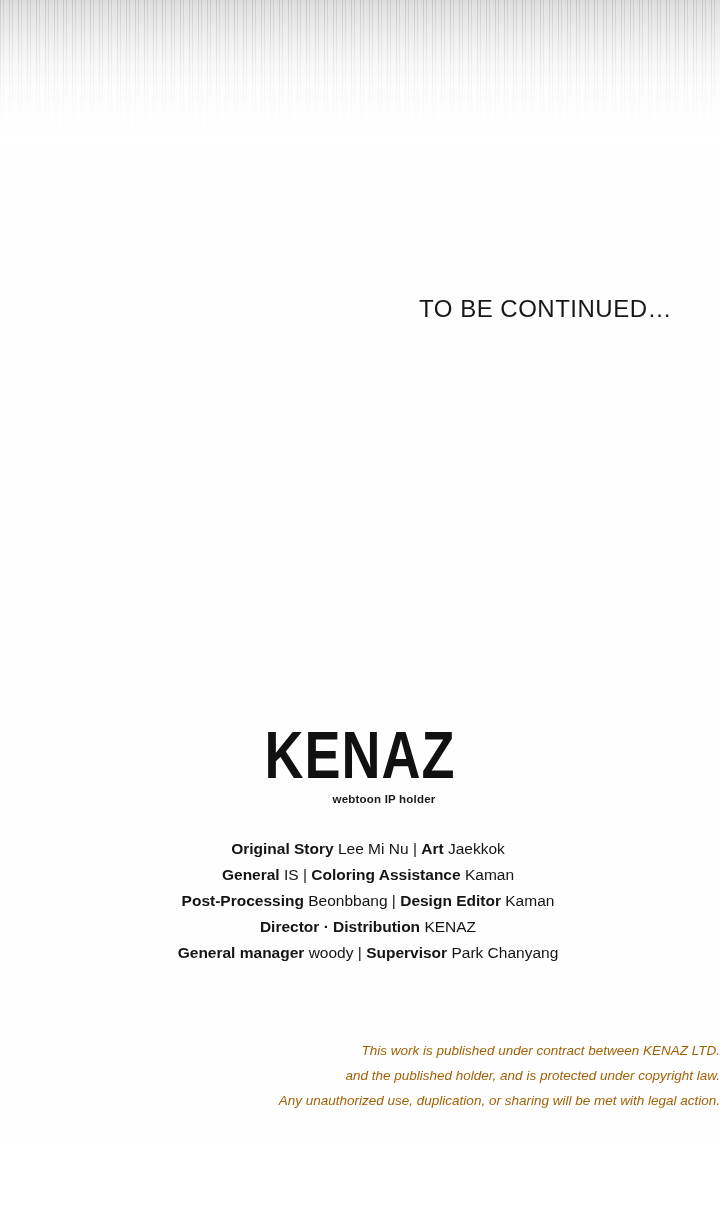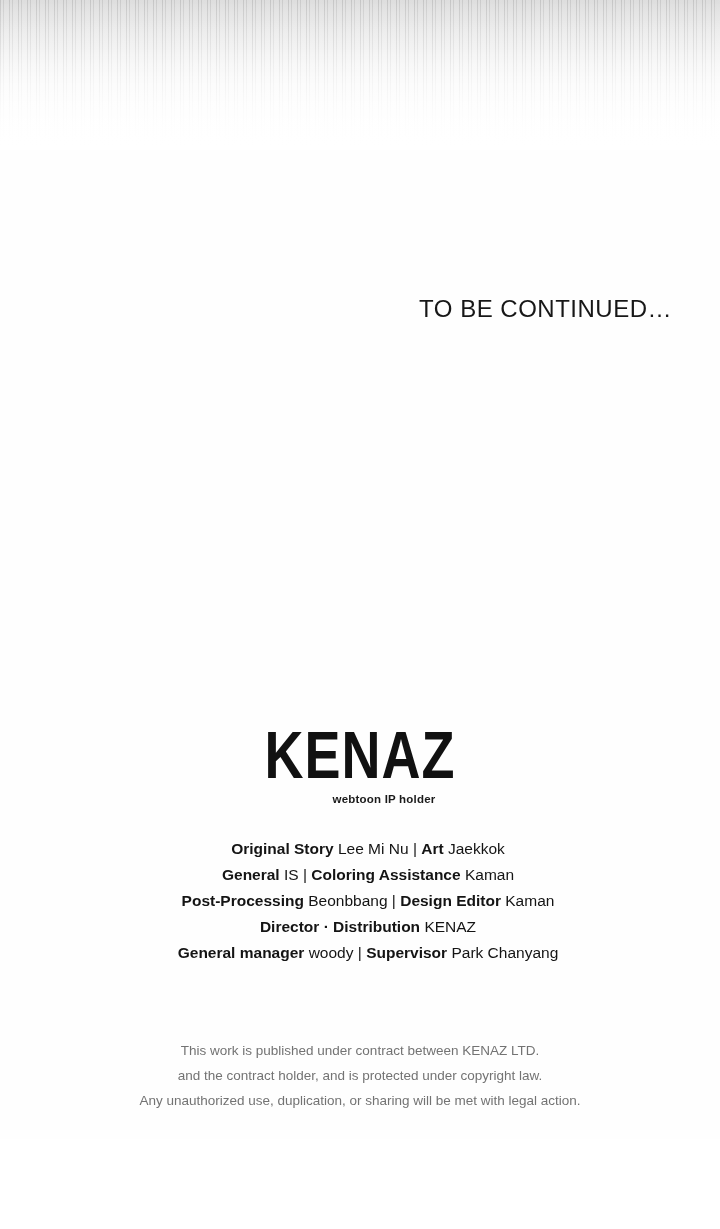--- a/index.html
+++ b/index.html
@@ -112,24 +112,25 @@
   .credits .sep {
     font-weight: normal;
     color: #141414;
   }
 
   .legal {
     position: absolute;
     top: 1038px;
     left: 0;
     width: 720px;
-    text-align: center;
+    text-align: right;
     font-size: 13.5px;
     line-height: 25px;
-    color: #737373;
+    color: #a16207;
+    font-style: italic;
   }
 </style>
 </head>
 <body>
 
 <div class="page">
 
   <div class="top-texture"></div>
   <div class="top-texture-overlay"></div>
 
@@ -143,17 +144,17 @@
   <div class="credits" id="credits">
       <div class="row"><span class="role">Original Story</span> <span class="name">Lee Mi Nu</span> <span class="sep">|</span> <span class="role">Art</span> <span class="name">Jaekkok</span></div>
       <div class="row"><span class="role">General</span> <span class="name">IS</span> <span class="sep">|</span> <span class="role">Coloring Assistance</span> <span class="name">Kaman</span></div>
       <div class="row"><span class="role">Post-Processing</span> <span class="name">Beonbbang</span> <span class="sep">|</span> <span class="role">Design Editor</span> <span class="name">Kaman</span></div>
       <div class="row"><span class="role">Director · Distribution</span> <span class="name">KENAZ</span></div>
       <div class="row"><span class="role">General manager</span> <span class="name">woody</span> <span class="sep">|</span> <span class="role">Supervisor</span> <span class="name">Park Chanyang</span></div>
     </div>
 
   <div class="legal" id="legal">
       <div>This work is published under contract between KENAZ LTD.</div>
-      <div>and the contract holder, and is protected under copyright law.</div>
+      <div>and the published holder, and is protected under copyright law.</div>
       <div>Any unauthorized use, duplication, or sharing will be met with legal action.</div>
     </div>
 
 </div>
 
 </body></html>

